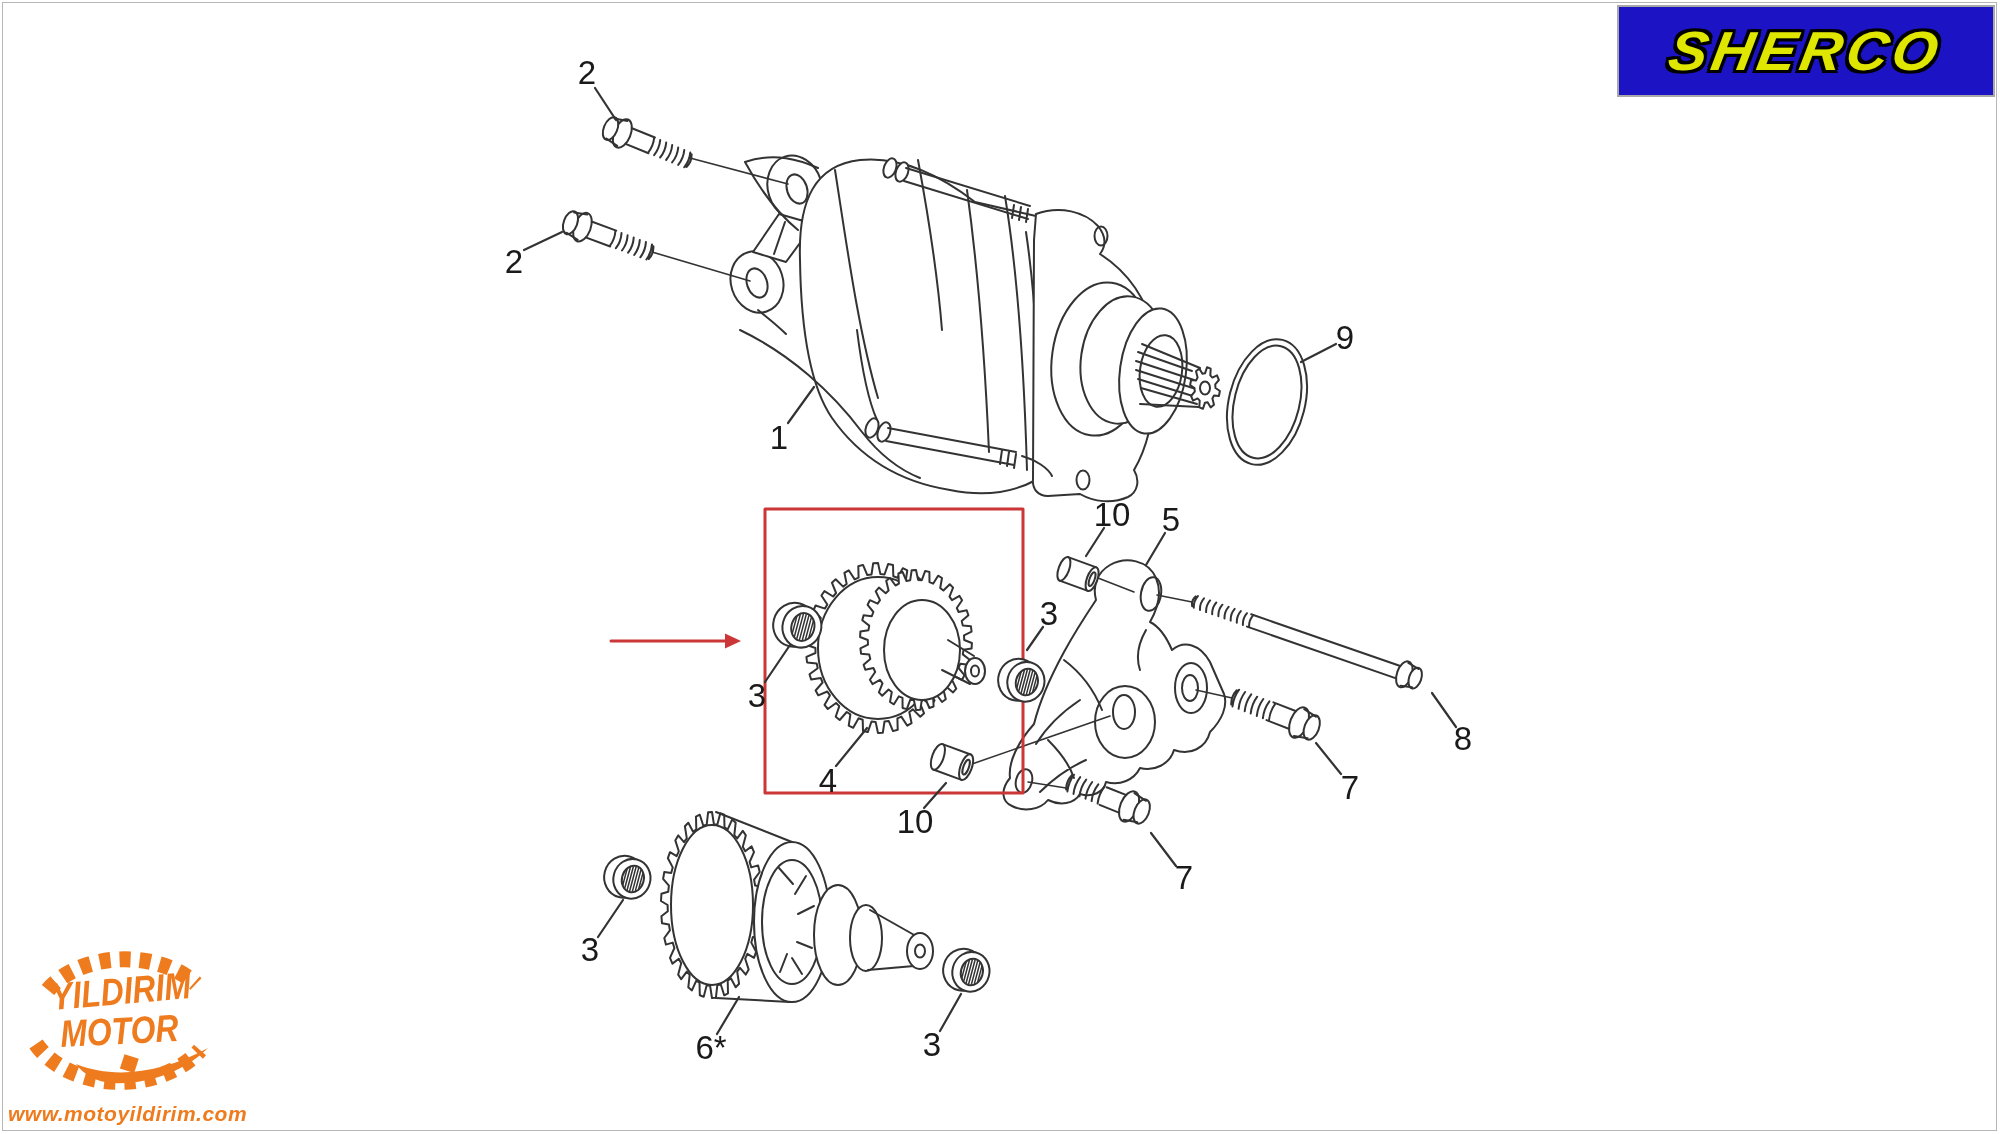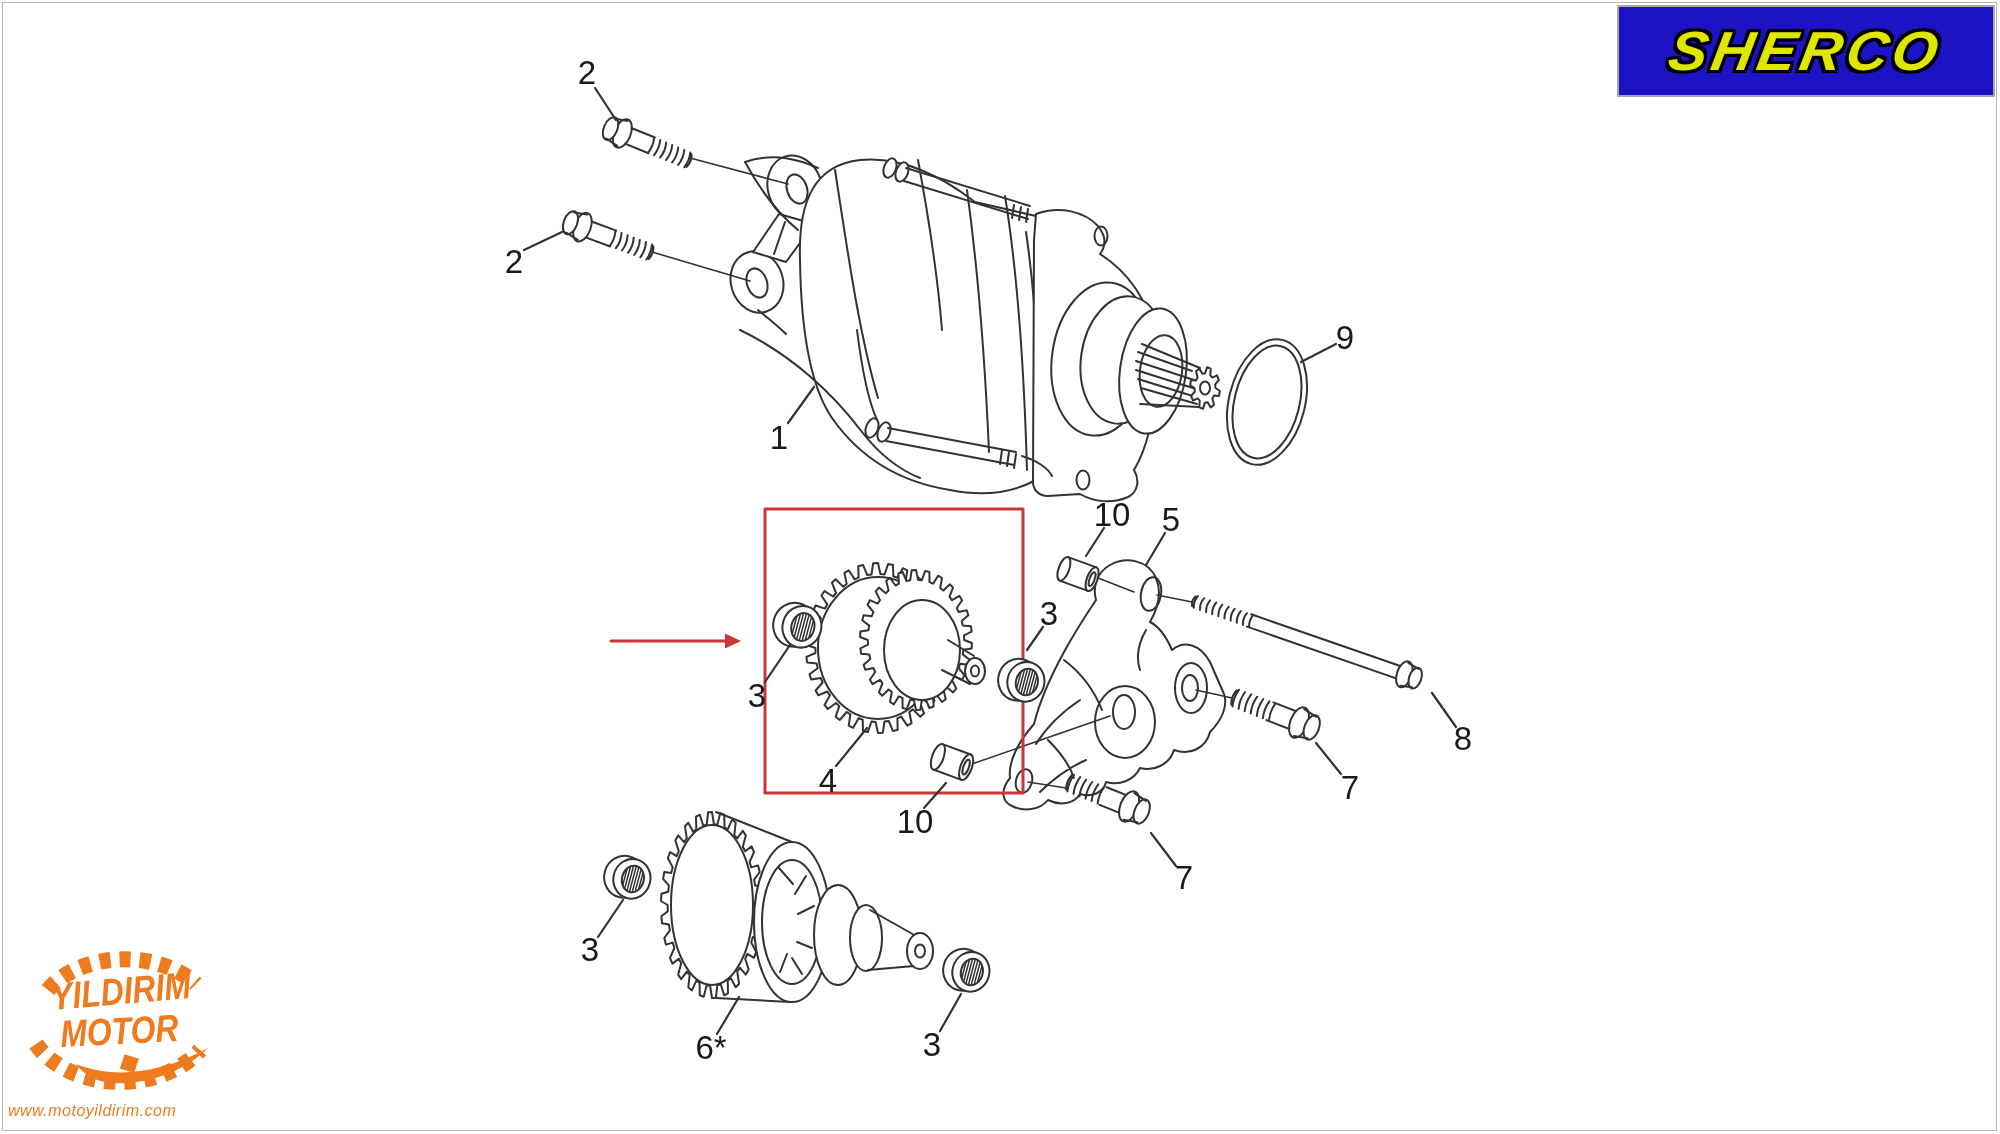--- a/index.html
+++ b/index.html
@@ -9,21 +9,21 @@
   svg text{font-family:"Liberation Sans",sans-serif;}
   .diagram{position:absolute;left:0;top:0;}
   .brand-badge{position:absolute;left:1617px;top:5px;width:378px;height:92px;border:2px solid #a8a8a8;
     box-sizing:border-box;display:flex;align-items:center;justify-content:center;}
   .brand-badge span{
     font-size:55px;font-weight:bold;font-style:italic;letter-spacing:4px;
     transform:skewX(-10deg) scaleX(1.05);
     text-shadow:-3px -3px 0 #000,3px -3px 0 #000,-3px 3px 0 #000,3px 3px 0 #000,
                 -3px 0 0 #000,3px 0 0 #000,0 -3px 0 #000,0 3px 0 #000;}
   .dealer-logo{position:absolute;left:18px;top:946px;width:220px;height:156px;}
-  .website{position:absolute;left:8px;top:1102px;font-size:16px;font-weight:normal;font-style:italic;letter-spacing:0.5px;}
+  .website{position:absolute;left:8px;top:1102px;font-size:21px;font-weight:bold;font-style:italic;letter-spacing:0.5px;}
 </style>
 </head>
 <body>
 
 <div class="page">
   <div class="page-border"></div>
 
   <svg class="diagram" width="2000" height="1134" viewBox="0 0 2000 1134">
     <g id="art" stroke="#333333" stroke-width="2" fill="none" stroke-linecap="round" stroke-linejoin="round">
 

